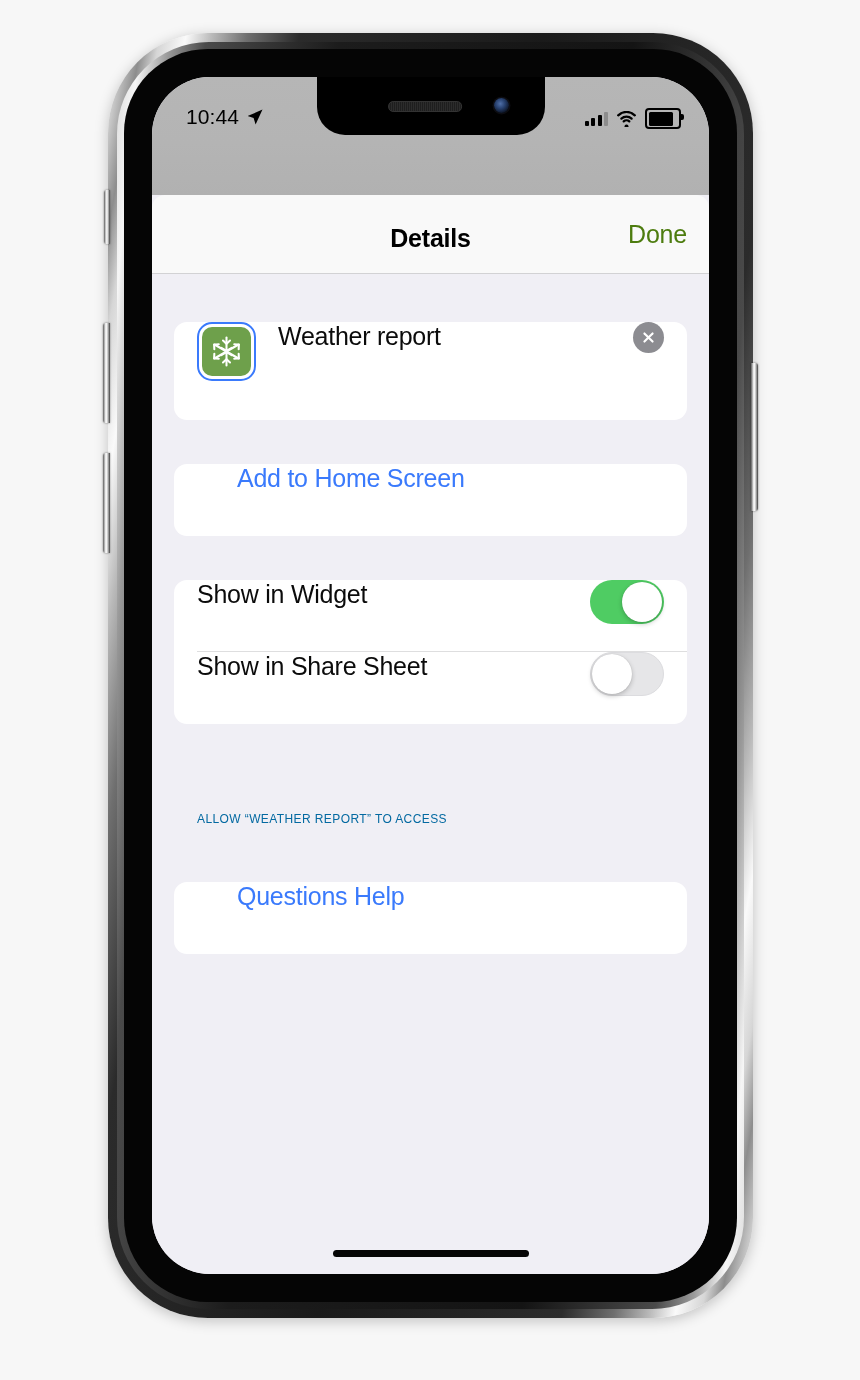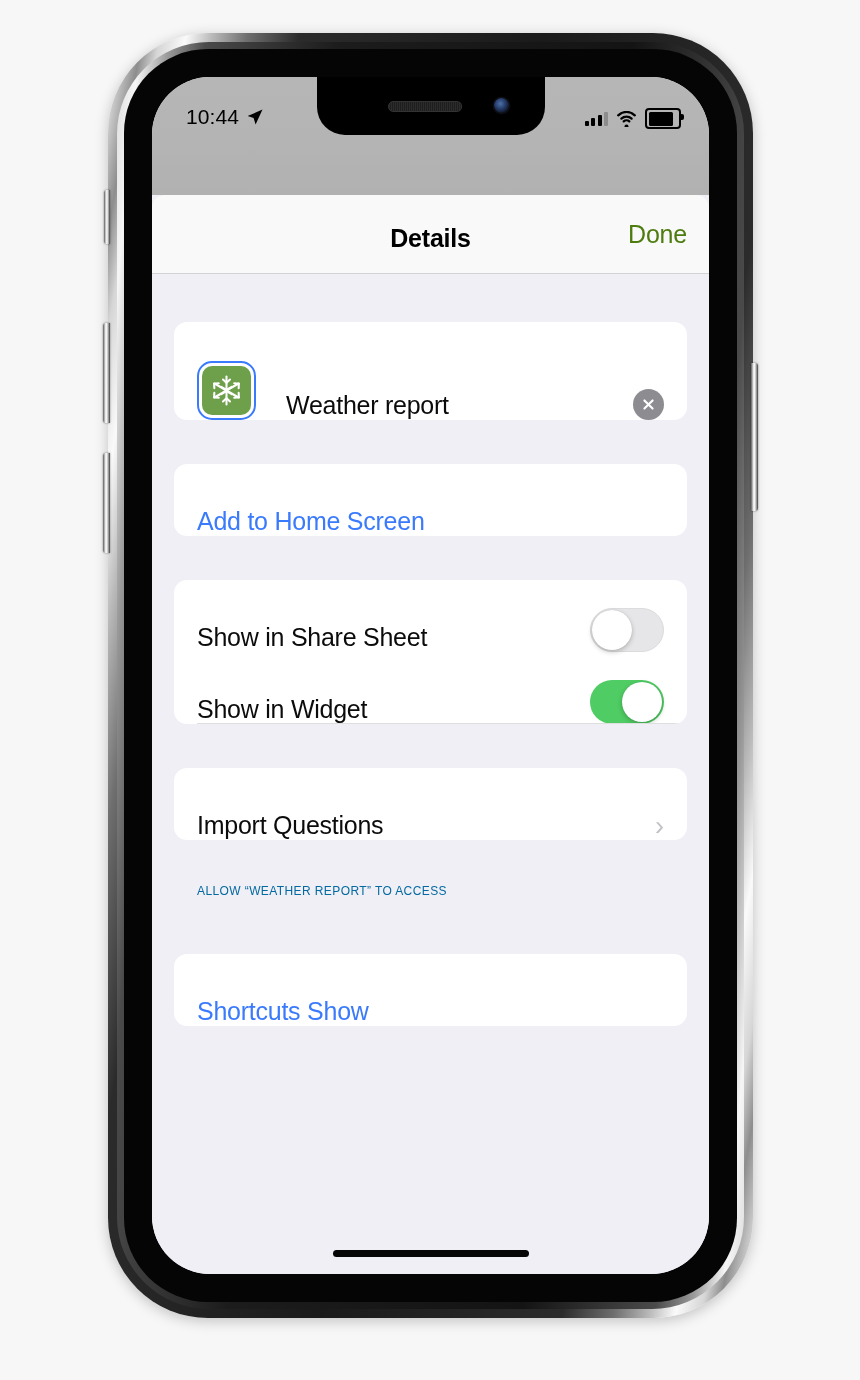--- a/index.html
+++ b/index.html
@@ -195,35 +195,34 @@
 
   .card {
     background: #ffffff;
     border-radius: 13px;
     overflow: hidden;
   }
   .gap-lg { height: 48px; }
   .gap-md { height: 44px; }
   .row {
     display: flex;
-    align-items: flex-end;
+    align-items: flex-start;
     height: 72px;
     padding: 0 23px;
     position: relative;
     box-sizing: border-box;
-    gap: 8px;
   }
   .row-tall { height: 98px; }
   .row-label {
     font-size: 25px;
     color: #0b0b0b;
     letter-spacing: -0.25px;
     flex: 1;
   }
-  .row-label.blue { color: #3a7afc; }
+  .row-label.blue { color: #3a7afc; margin-left: 40px; }
   .divider {
     position: absolute;
     left: 23px; right: 0; bottom: 0;
     height: 1px;
     background: #dededf;
   }
   .divider.inset-icon { left: 88px; }
 
   
   .shortcut-icon-wrap {
@@ -410,52 +409,46 @@
         <div class="card">
           <div class="row">
             <span class="row-label blue">Add to Home Screen</span>
           </div>
         </div>
 
         <div class="gap-md"></div>
 
         <div class="card">
           <div class="row">
-            <span class="row-label">Show in Share Sheet</span>
-            <span class="toggle off">
-                <span class="knob"></span>
-              </span>
-          </div>
-          <div class="row">
             <span class="row-label">Show in Widget</span>
             <span class="toggle on">
                 <span class="knob"></span>
               </span>
             <span class="divider"></span>
           </div>
+          <div class="row">
+            <span class="row-label">Show in Share Sheet</span>
+            <span class="toggle off">
+                <span class="knob"></span>
+              </span>
+          </div>
         </div>
+
+        <div class="gap-md"></div>
+
+
+        <div class="gap-md"></div>
+
+        <div class="section-header">ALLOW “WEATHER REPORT” TO ACCESS</div>
 
         <div class="gap-md"></div>
 
         <div class="card">
           <div class="row">
-            <span class="row-label">Import Questions</span>
-            <span class="chevron">›</span>
-          </div>
-        </div>
-
-        <div class="gap-md"></div>
-
-        <div class="section-header">ALLOW “WEATHER REPORT” TO ACCESS</div>
-
-        <div class="gap-md"></div>
-
-        <div class="card">
-          <div class="row">
-            <span class="row-label blue">Shortcuts Show</span>
+            <span class="row-label blue">Questions Help</span>
           </div>
         </div>
 
       </div>
     </div>
 
     <div id="home-indicator"></div>
   </div>
 </div>
 

